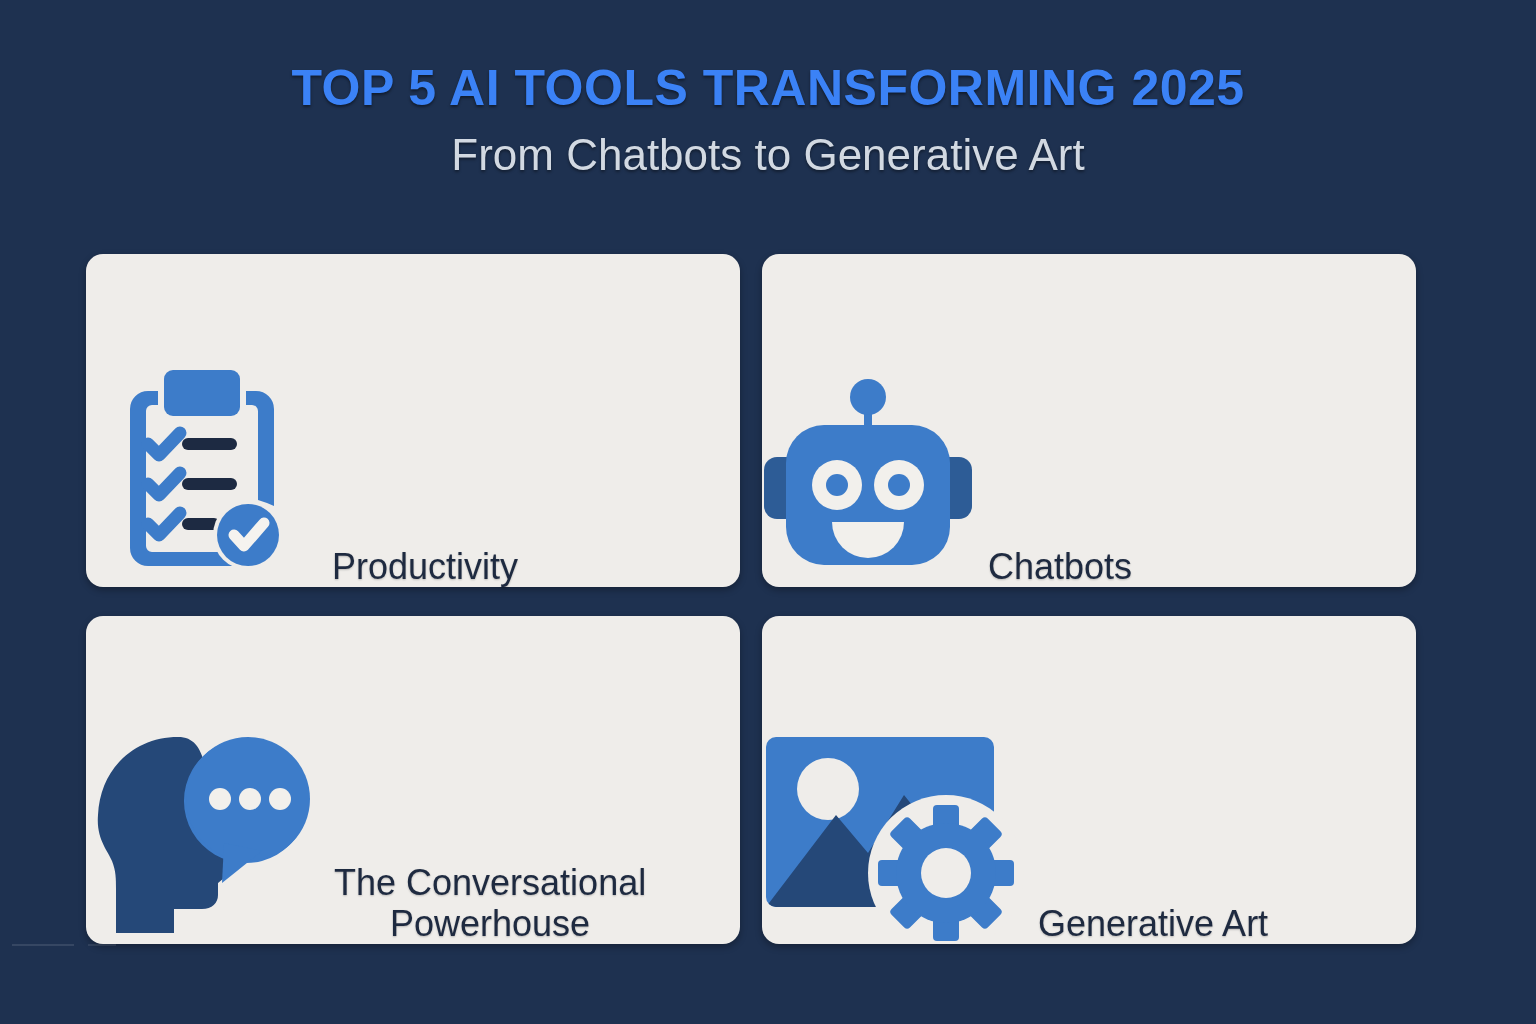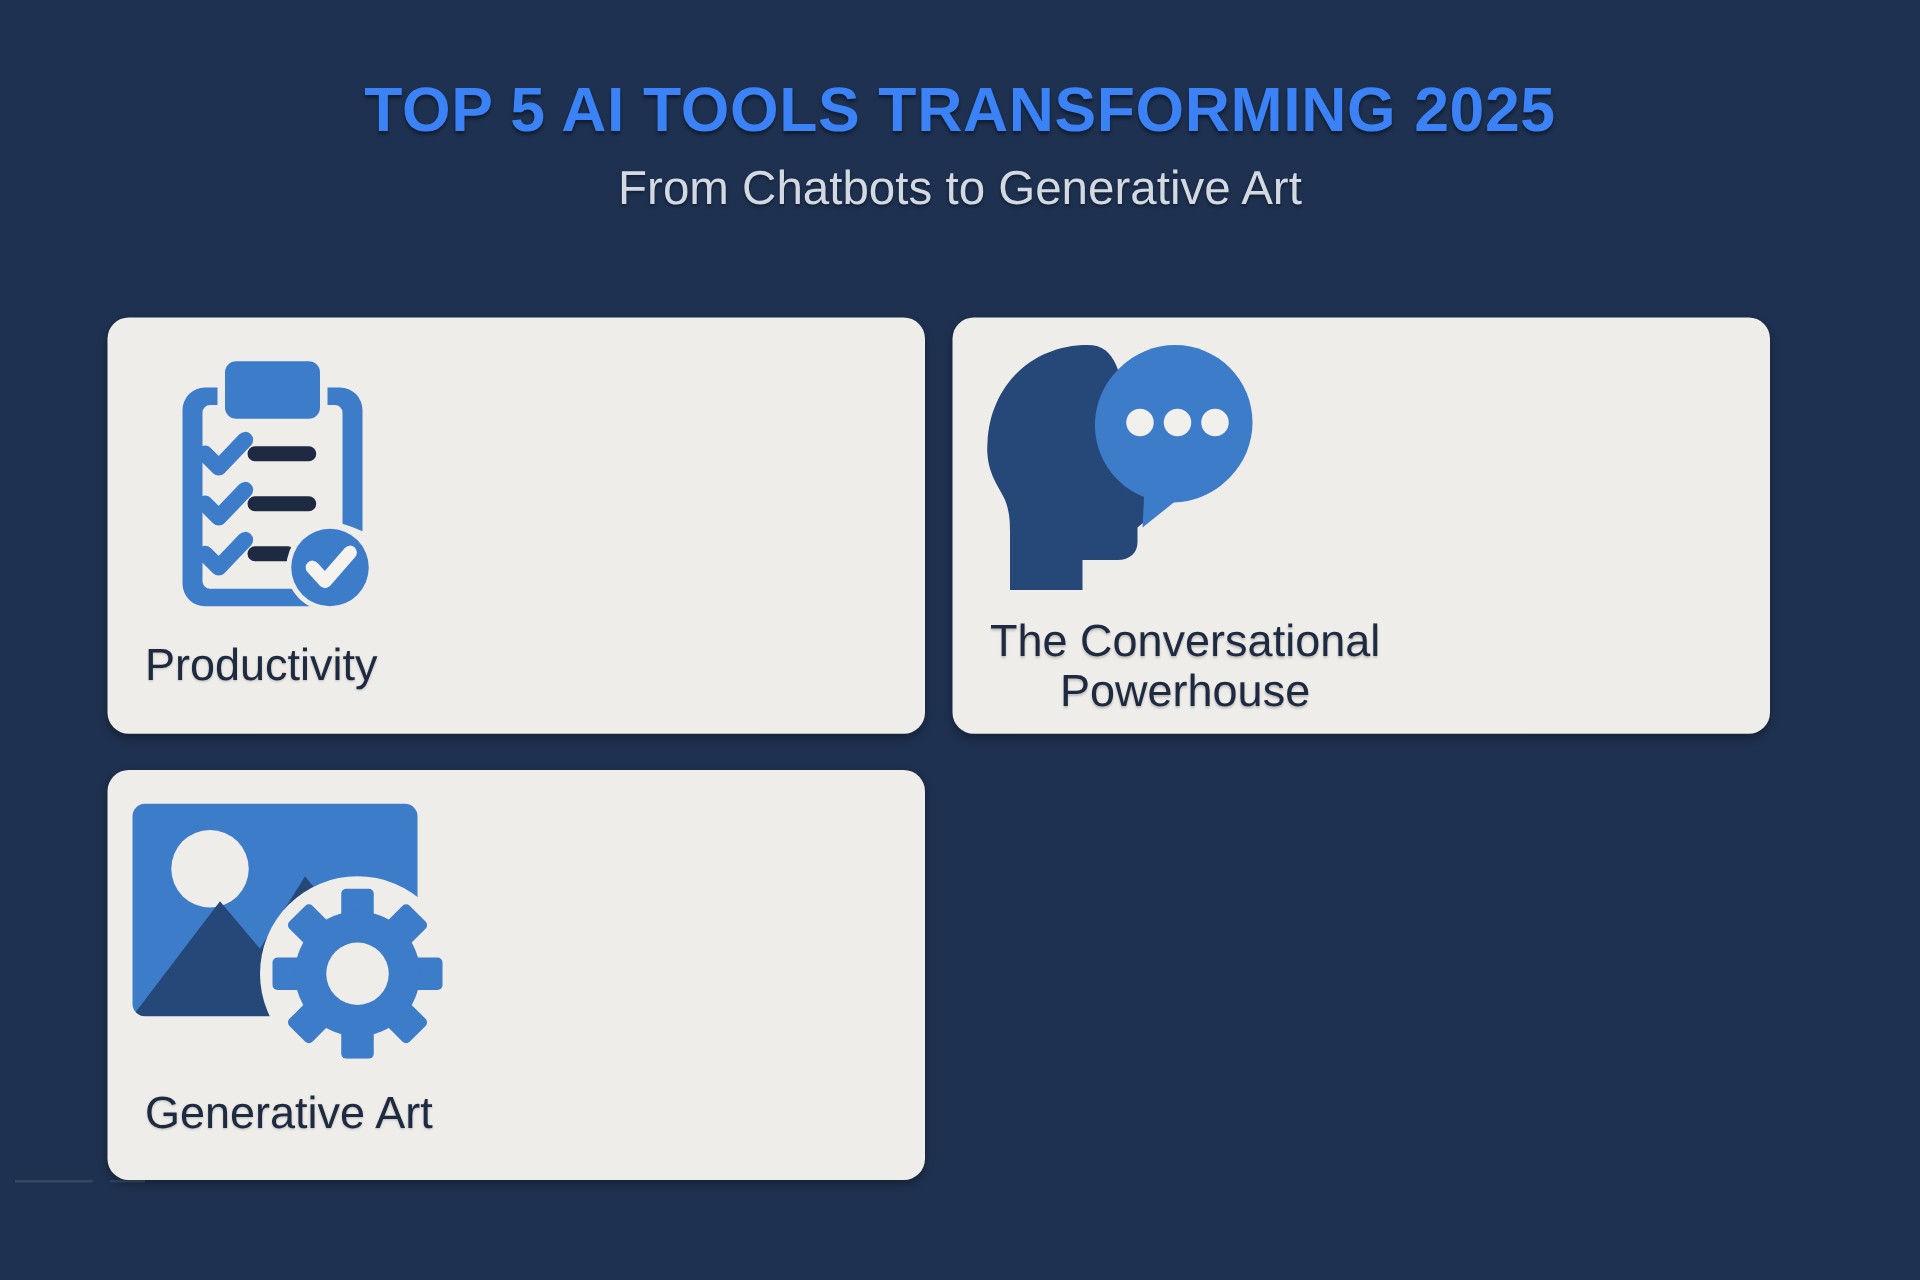--- a/index.html
+++ b/index.html
@@ -19,21 +19,21 @@
     font-weight:bold;
     letter-spacing:0.5px;
     color:#3b82f6;
     text-shadow:0 2px 3px rgba(0,0,0,.45);
     line-height:1.05;
     white-space:nowrap;
   }
 
   #subtitle {
     margin-top:16px;
-    font-size:38px;
+    font-size:44px;
     font-weight:400;
     color:#d2d9e2;
     text-shadow:0 2px 3px rgba(0,0,0,.4);
     line-height:1.1;
     white-space:nowrap;
   }
 
   
   #card-grid {
     position:absolute;
@@ -47,24 +47,23 @@
     column-gap:22px;
     row-gap:29px;
   }
 
   .card {
     background:#efedea;
     border-radius:17px;
     box-shadow:0 3px 7px rgba(0,0,0,.30);
     position:relative;
     display:flex;
-    flex-direction:column;
-    align-items:flex-start;
+    flex-direction:row;
+    align-items:flex-end;
     justify-content:flex-start;
-    padding-left:16px;
   }
 
   .card-icon {
     flex:0 0 auto;
     display:flex;
     align-items:center;
     justify-content:center;
   }
   .card-1 .card-icon { margin-top:22px; height:230px; }
   .card-2 .card-icon { margin-top:24px; height:220px; }
@@ -130,20 +129,42 @@
 
           <circle cx="162" cy="177" r="35" fill="#efedea"></circle>
           <circle cx="162" cy="177" r="31" fill="#3d7cc9"></circle>
           <path d="M148 177 l10 11 l20 -23" stroke="#f5f3ef" stroke-width="11" stroke-linecap="round" stroke-linejoin="round" fill="none"></path>
         </g>
       </svg>
     </div>
     <div class="card-label">Productivity</div>
   </div>
 
+  <div class="card card-2">
+    <div class="card-icon">
+      <svg width="212" height="196" viewBox="0 0 212 196" aria-hidden="true">
+
+        <rect x="2" y="78" width="40" height="62" rx="13" fill="#2d5c96"></rect>
+        <rect x="170" y="78" width="40" height="62" rx="13" fill="#2d5c96"></rect>
+
+        <rect x="102" y="22" width="8" height="36" fill="#3d7cc9"></rect>
+        <circle cx="106" cy="18" r="18" fill="#3d7cc9"></circle>
+
+        <rect x="24" y="46" width="164" height="140" rx="38" fill="#3d7cc9"></rect>
+
+        <circle cx="75" cy="106" r="25" fill="#f2f0ec"></circle>
+        <circle cx="75" cy="106" r="11" fill="#3d7cc9"></circle>
+        <circle cx="137" cy="106" r="25" fill="#f2f0ec"></circle>
+        <circle cx="137" cy="106" r="11" fill="#3d7cc9"></circle>
+
+        <path d="M70 143 H142 A36 36 0 0 1 70 143 Z" fill="#f2f0ec"></path>
+      </svg>
+    </div>
+    <div class="card-label">Chatbots</div>
+  </div>
 
   <div class="card card-3">
     <div class="card-icon">
       <svg width="234" height="208" viewBox="0 0 234 208" aria-hidden="true">
 
         <path d="M92 4 C48 4 14 36 12 82 C10 106 22 118 26 128 C30 138 30 146 30 156 V200 H88 V176 H116 C126 176 132 170 132 162 V150 L144 140 C150 135 148 126 140 124 L128 120 C130 100 132 82 126 62 C118 28 116 4 92 4 Z" fill="#254878"></path>
 
         <path d="M160 6 A62 62 0 1 1 159.9 6 Z" fill="#3d7cc9"></path>
         <circle cx="162" cy="66" r="62" fill="#3d7cc9"></circle>
         <path d="M138 110 L136 150 L176 118 Z" fill="#3d7cc9"></path>

